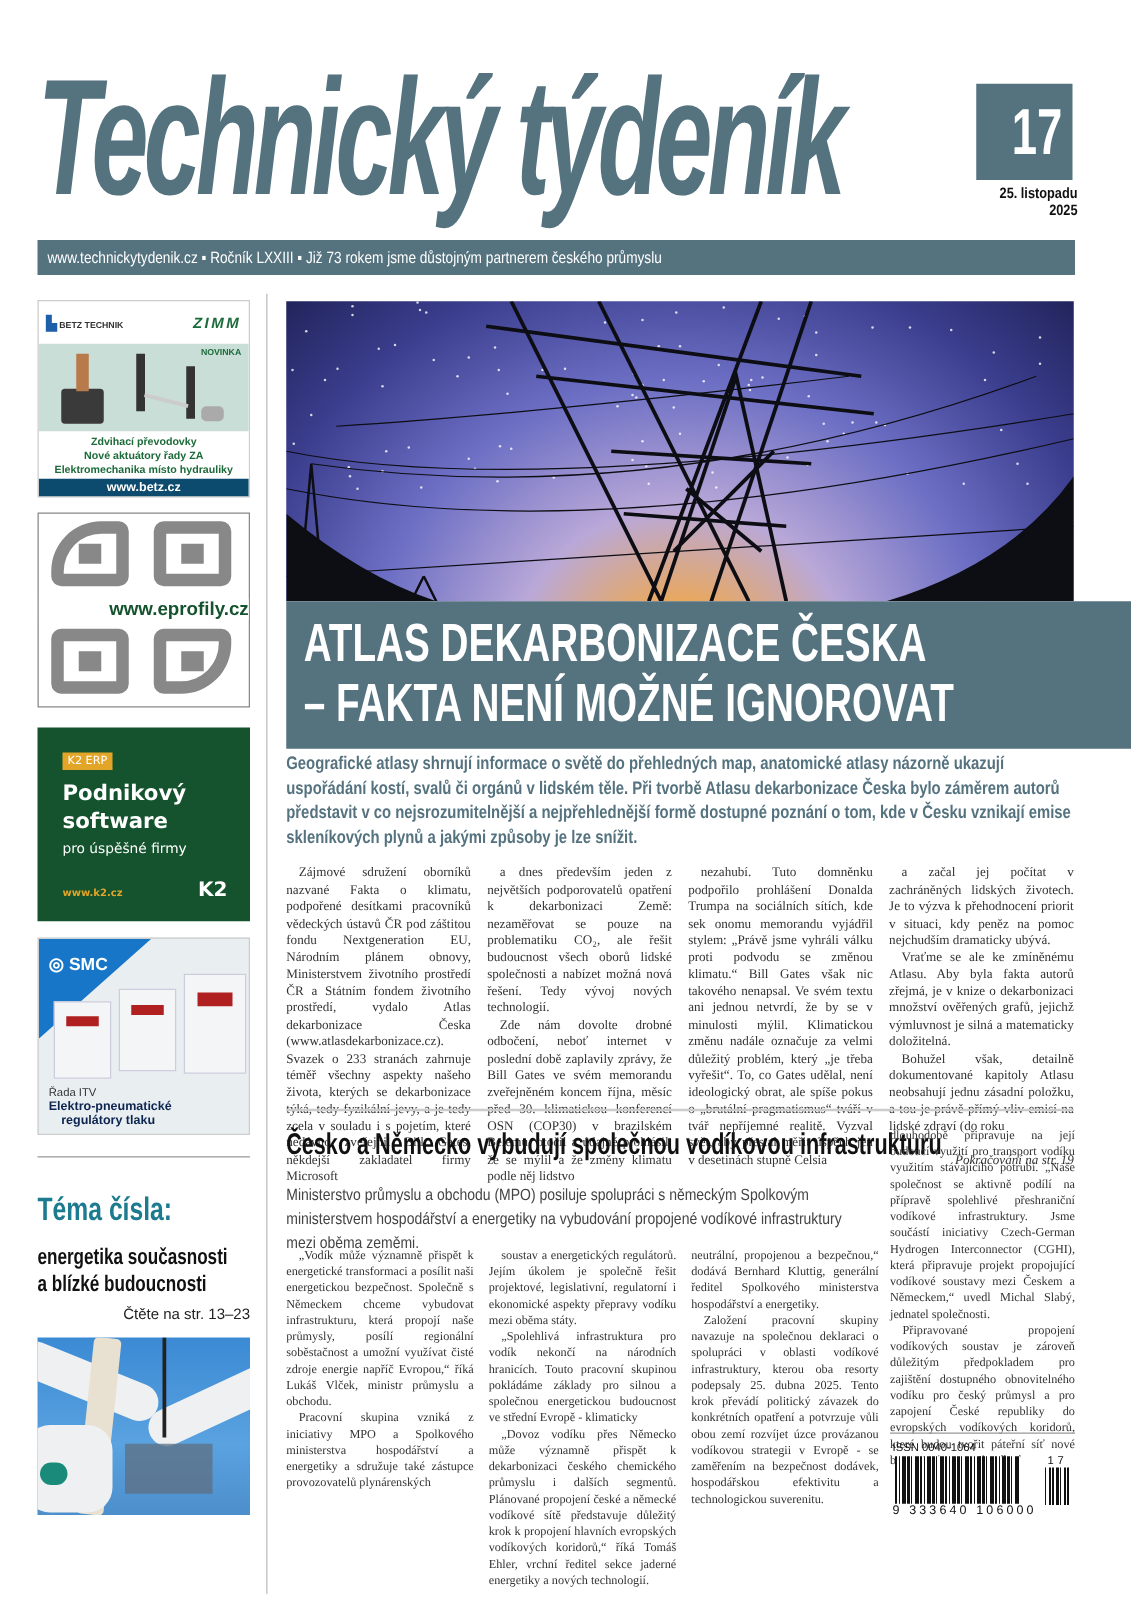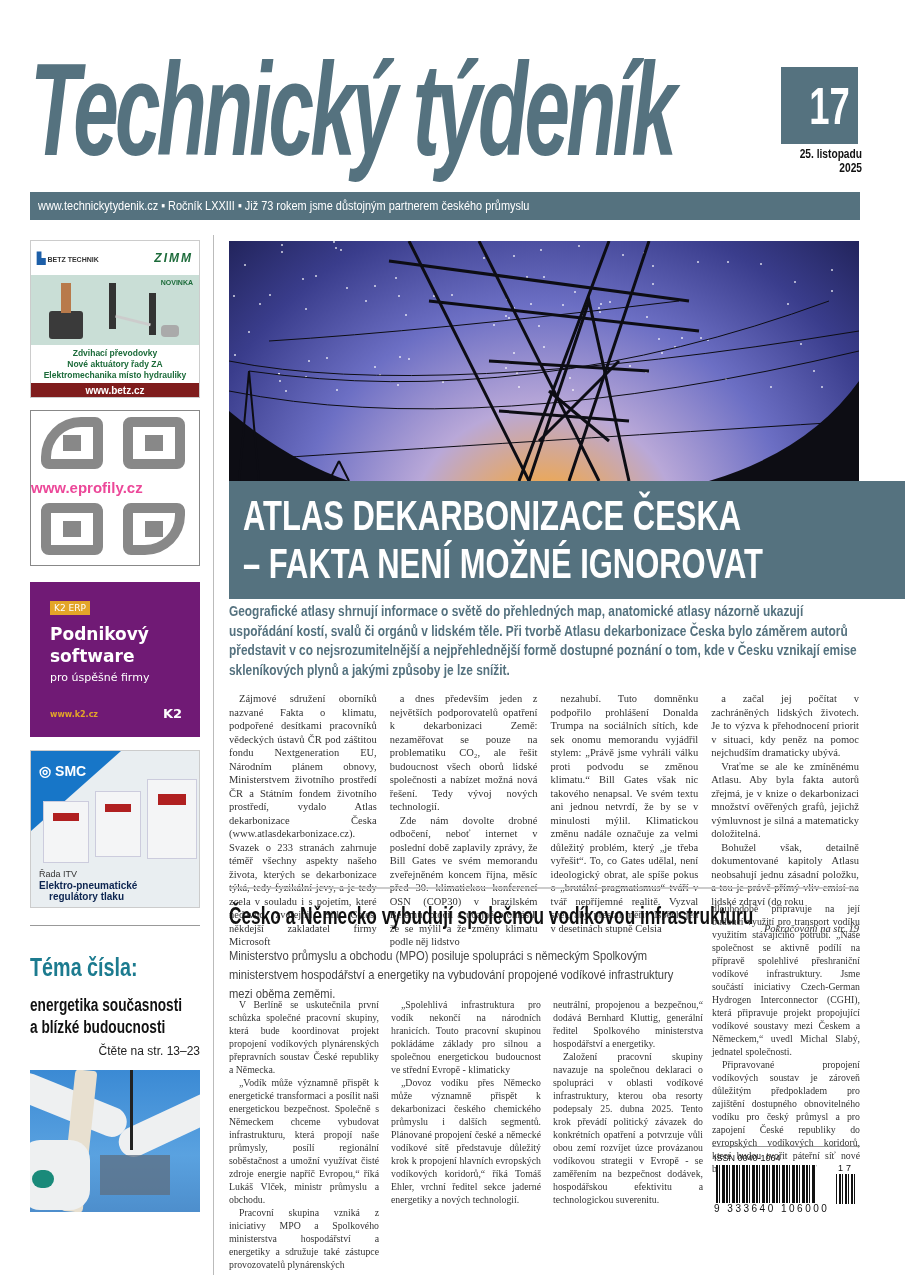--- a/index.html
+++ b/index.html
@@ -39,33 +39,33 @@
   .ad { position: absolute; left: 30px; width: 170px; overflow: hidden; }
   .ad-betz { top: 240px; height: 158px; border: 1px solid #ccc; background: #fff; }
   .betz-top { height: 34px; display: flex; justify-content: space-between; align-items: center; padding: 0 6px; font-family: "Liberation Sans", sans-serif; }
   .betz-logo { font-size: 7px; font-weight: bold; color: #333; }
   .betz-logo b { color: #1d5fa8; font-size: 11px; }
   .zimm-logo { font-size: 12px; font-weight: bold; font-style: italic; color: #1c6b3a; letter-spacing: 2px; }
   .betz-img { height: 70px; background: #c9ded6; position: relative; }
   .betz-nov { position: absolute; right: 6px; top: 4px; font-family: "Liberation Sans", sans-serif; font-size: 7px; font-weight: bold; color: #1c6b3a; }
   .actuator { position: absolute; background: #333; }
   .betz-text { background: #fff; text-align: center; font-family: "Liberation Sans", sans-serif; font-weight: bold; font-size: 8.5px; color: #1c6b3a; line-height: 11px; padding-top: 3px; height: 38px; }
-  .betz-web { background: #7f1d1d; color: #fff; text-align: center; font-family: "Liberation Sans", sans-serif; font-weight: bold; font-size: 10px; height: 16px; line-height: 16px; }
+  .betz-web { background: #0c4a6e; color: #fff; text-align: center; font-family: "Liberation Sans", sans-serif; font-weight: bold; font-size: 10px; height: 16px; line-height: 16px; }
 
   .ad-eprof { top: 410px; height: 156px; border: 1px solid #888; background: #fff; }
   .prof { position: absolute; width: 62px; height: 52px; border: 10px solid #888; border-radius: 8px; }
   .prof::after { content: ""; position: absolute; left: 12px; top: 8px; width: 18px; height: 16px; background: #888; }
-  .eprof-web { position: absolute; left: 0; right: 0; top: 68px; text-align: left; font-family: "Liberation Sans", sans-serif; font-weight: bold; font-size: 15px; color: #ec4899; background: rgba(255,255,255,0.85); }
-
-  .ad-k2 { top: 582px; height: 155px; background: #701a75; color: #fff; font-family: "DejaVu Sans", sans-serif; padding: 14px 0 0 20px; }
+  .eprof-web { position: absolute; left: 0; right: 0; top: 68px; text-align: right; font-family: "Liberation Sans", sans-serif; font-weight: bold; font-size: 15px; color: #14532d; background: rgba(255,255,255,0.85); }
+
+  .ad-k2 { top: 582px; height: 155px; background: #14532d; color: #fff; font-family: "DejaVu Sans", sans-serif; padding: 14px 0 0 20px; }
   .k2-badge { display: inline-block; background: #e3a528; color: #fff; font-size: 9px; padding: 2px 4px; margin-bottom: 8px; }
   .k2-head { font-weight: bold; font-size: 17px; line-height: 22px; }
   .k2-sub { font-size: 11px; margin-top: 4px; }
   .k2-web { position: absolute; left: 20px; bottom: 18px; font-size: 8px; color: #e3a528; font-weight: bold; }
-  .k2-logo { position: absolute; right: 18px; bottom: 16px; font-size: 13px; font-weight: bold; }
+  .k2-logo { position: absolute; right: 18px; bottom: 16px; font-size: 16px; font-weight: bold; }
 
   .ad-smc { top: 750px; height: 158px; background: #e9eef1; border: 1px solid #ccc; }
   .smc-corner { position: absolute; left: 0; top: 0; width: 90px; height: 80px; background: #1776c8; clip-path: polygon(0 0, 100% 0, 0 100%); }
   .smc-logo { position: absolute; left: 8px; top: 12px; color: #fff; font-family: "Liberation Sans", sans-serif; font-weight: bold; font-size: 14px; }
   .smc-unit { position: absolute; background: #f4f5f6; border: 1px solid #ccd; }
   .smc-unit .disp { position: absolute; left: 20%; top: 18%; width: 60%; height: 14%; background: #b02020; }
   .smc-series { position: absolute; left: 8px; top: 118px; font-family: "Liberation Sans", sans-serif; font-size: 9px; color: #333; }
   .smc-title { position: absolute; left: 8px; top: 129px; font-family: "Liberation Sans", sans-serif; font-weight: bold; font-size: 10px; line-height: 11px; color: #0c2450; }
 
   .ad-sep { position: absolute; left: 30px; top: 925px; width: 170px; height: 1px; background: #999; }
@@ -332,25 +332,25 @@
   </div>
 </div>
 <div class="hsep"></div>
 
 <div class="art2-title">Česko a Německo vybudují společnou vodíkovou infrastrukturu</div>
 <div class="art2-lead">
     <p>Ministerstvo průmyslu a obchodu (MPO) posiluje spolupráci s německým Spolkovým ministerstvem hospodářství a energetiky na vybudování propojené vodíkové infrastruktury mezi oběma zeměmi.</p>
   </div>
 <div class="cols2">
   <div class="col">
-    <p>V Berlíně se uskutečnila první schůzka společné pracovní skupiny, která bude koordinovat projekt propojení vodíkových plynárenských přepravních soustav České republiky a Německa.</p>
     <p>„Vodík může významně přispět k energetické transformaci a posílit naši energetickou bezpečnost. Společně s Německem chceme vybudovat infrastrukturu, která propojí naše průmysly, posílí regionální soběstačnost a umožní využívat čisté zdroje energie napříč Evropou,“ říká Lukáš Vlček, ministr průmyslu a obchodu.</p>
     <p>Pracovní skupina vzniká z iniciativy MPO a Spolkového ministerstva hospodářství a energetiky a sdružuje také zástupce provozovatelů plynárenských</p>
   </div>
   <div class="col">
+    <p>soustav a energetických regulátorů. Jejím úkolem je společně řešit projektové, legislativní, regulatorní i ekonomické aspekty přepravy vodíku mezi oběma státy.</p>
     <p>„Spolehlivá infrastruktura pro vodík nekončí na národních hranicích. Touto pracovní skupinou pokládáme základy pro silnou a společnou energetickou budoucnost ve střední Evropě - klimaticky</p>
     <p>„Dovoz vodíku přes Německo může významně přispět k dekarbonizaci českého chemického průmyslu i dalších segmentů. Plánované propojení české a německé vodíkové sítě představuje důležitý krok k propojení hlavních evropských vodíkových koridorů,“ říká Tomáš Ehler, vrchní ředitel sekce jaderné energetiky a nových technologií.</p>
   </div>
   <div class="col">
     <p style="text-indent:0">neutrální, propojenou a bezpečnou,“ dodává Bernhard Kluttig, generální ředitel Spolkového ministerstva hospodářství a energetiky.</p>
     <p>Založení pracovní skupiny navazuje na společnou deklaraci o spolupráci v oblasti vodíkové infrastruktury, kterou oba resorty podepsaly 25. dubna 2025. Tento krok převádí politický závazek do konkrétních opatření a potvrzuje vůli obou zemí rozvíjet úzce provázanou vodíkovou strategii v Evropě - se zaměřením na bezpečnost dodávek, hospodářskou efektivitu a technologickou suverenitu.</p>
   </div>
 </div>
 <div class="col-r">
   <p style="text-indent:0">dlouhodobě připravuje na její budoucí využití pro transport vodíku využitím stávajícího potrubí. „Naše společnost se aktivně podílí na přípravě spolehlivé přeshraniční vodíkové infrastruktury. Jsme součástí iniciativy Czech-German Hydrogen Interconnector (CGHI), která připravuje projekt propojující vodíkové soustavy mezi Českem a Německem,“ uvedl Michal Slabý, jednatel společnosti.</p>

